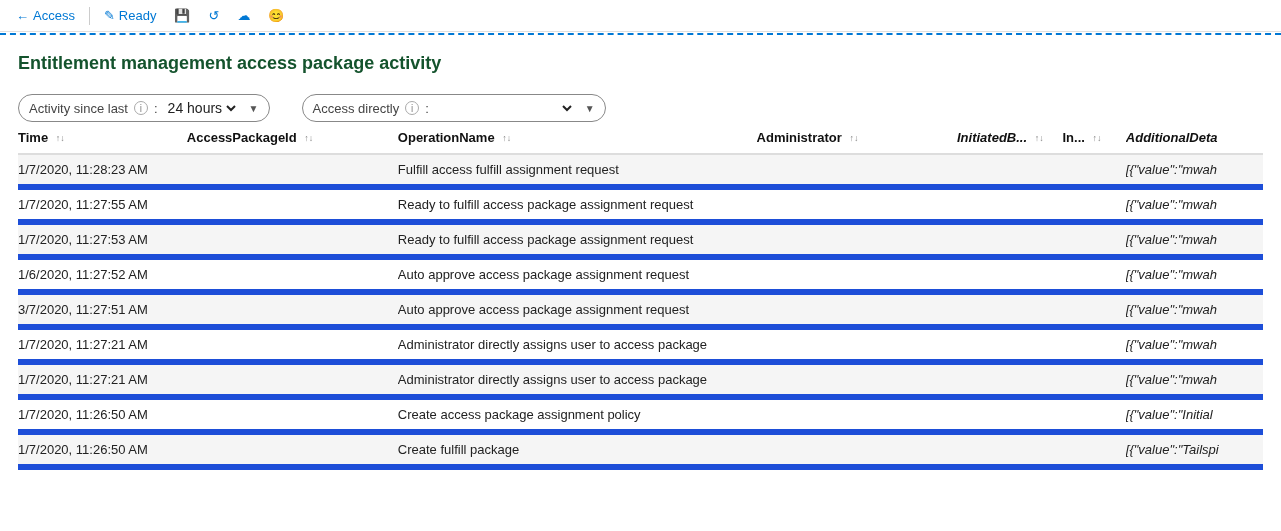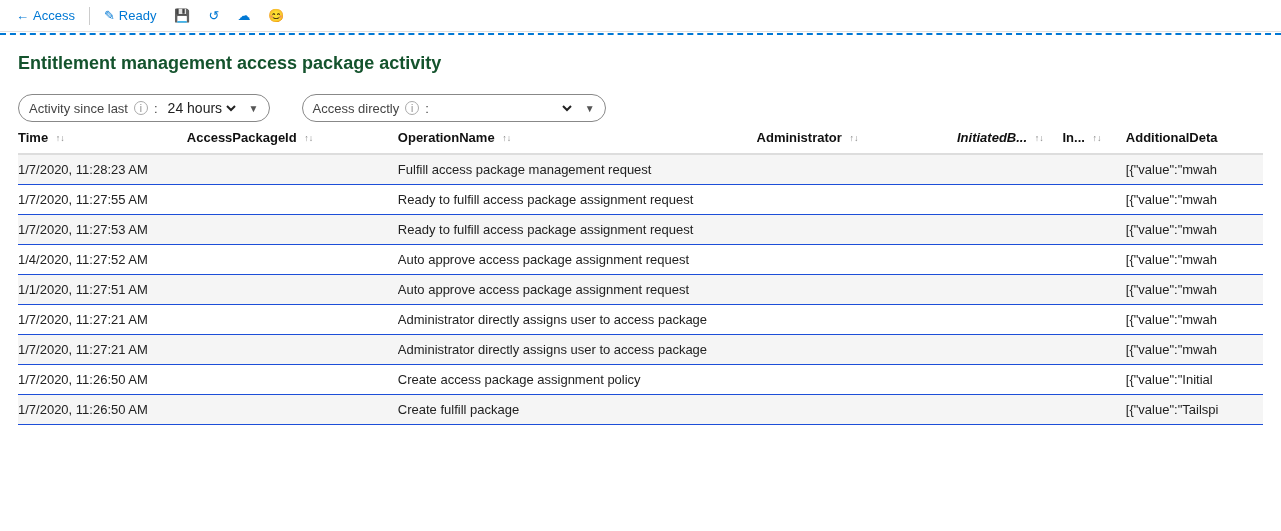--- a/index.html
+++ b/index.html
@@ -128,21 +128,21 @@
     .data-table th .sort-icons {
       display: inline-flex;
       flex-direction: column;
       margin-left: 4px;
       vertical-align: middle;
       line-height: 1;
       font-size: 9px;
       color: #888;
     }
     .data-table tbody tr {
-      border-bottom: 1px solid #1d4ed8;
+      border-bottom: 6px solid #1d4ed8;
     }
     .data-table tbody tr:nth-child(odd) {
       background: #f5f5f5;
     }
     .data-table tbody tr:nth-child(even) {
       background: #fff;
     }
     .data-table td {
       padding: 7px 8px 7px 0;
       font-size: 13px;
@@ -152,21 +152,21 @@
       white-space: nowrap;
     }
 
     
     .col-time { width: 160px; }
     .col-apkgid { width: 200px; }
     .col-opname { width: 340px; }
     .col-initbyid { width: 190px; }
     .col-initby { width: 100px; font-style: italic; }
     .col-in { width: 60px; }
-    .col-addl { width: 130px; }
+    .col-addl { width: 130px; font-style: italic; }
   </style>
 </head>
 <body>
 
 <div class="toolbar">
   <div class="toolbar-group">
     <button class="toolbar-btn">
       <span>←</span>
       <span>Access</span>
     </button>
@@ -251,21 +251,21 @@
         </th>
         <th class="col-addl">
           <span>AdditionalDeta</span>
         </th>
       </tr>
     </thead>
     <tbody id="table-body">
     <tr>
           <td class="col-time">1/7/2020, 11:28:23 AM</td>
           <td class="col-apkgid"></td>
-          <td class="col-opname">Fulfill access package management request</td>
+          <td class="col-opname">Fulfill access fulfill assignment request</td>
           <td class="col-initbyid"></td>
           <td class="col-initby"></td>
           <td class="col-in"></td>
           <td class="col-addl">[{"value":"mwah</td>
         </tr>
         <tr>
           <td class="col-time">1/7/2020, 11:27:55 AM</td>
           <td class="col-apkgid"></td>
           <td class="col-opname">Ready to fulfill access package assignment request</td>
           <td class="col-initbyid"></td>
@@ -276,30 +276,30 @@
         <tr>
           <td class="col-time">1/7/2020, 11:27:53 AM</td>
           <td class="col-apkgid"></td>
           <td class="col-opname">Ready to fulfill access package assignment request</td>
           <td class="col-initbyid"></td>
           <td class="col-initby"></td>
           <td class="col-in"></td>
           <td class="col-addl">[{"value":"mwah</td>
         </tr>
         <tr>
-          <td class="col-time">1/4/2020, 11:27:52 AM</td>
+          <td class="col-time">1/6/2020, 11:27:52 AM</td>
           <td class="col-apkgid"></td>
           <td class="col-opname">Auto approve access package assignment request</td>
           <td class="col-initbyid"></td>
           <td class="col-initby"></td>
           <td class="col-in"></td>
           <td class="col-addl">[{"value":"mwah</td>
         </tr>
         <tr>
-          <td class="col-time">1/1/2020, 11:27:51 AM</td>
+          <td class="col-time">3/7/2020, 11:27:51 AM</td>
           <td class="col-apkgid"></td>
           <td class="col-opname">Auto approve access package assignment request</td>
           <td class="col-initbyid"></td>
           <td class="col-initby"></td>
           <td class="col-in"></td>
           <td class="col-addl">[{"value":"mwah</td>
         </tr>
         <tr>
           <td class="col-time">1/7/2020, 11:27:21 AM</td>
           <td class="col-apkgid"></td>

